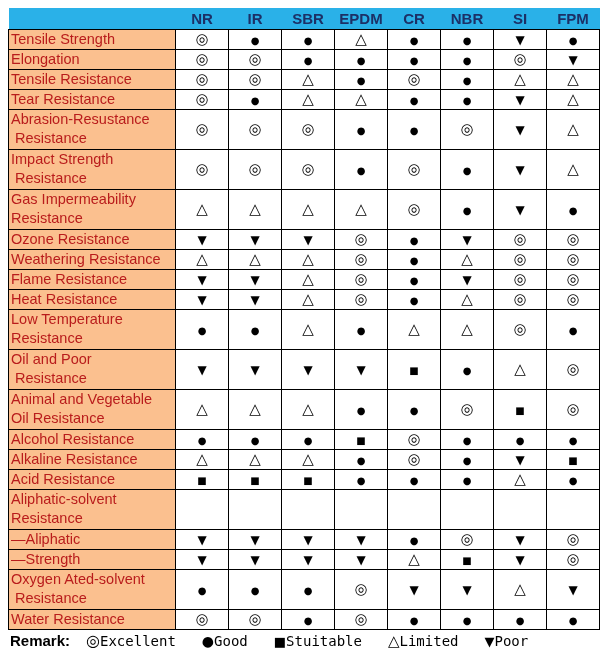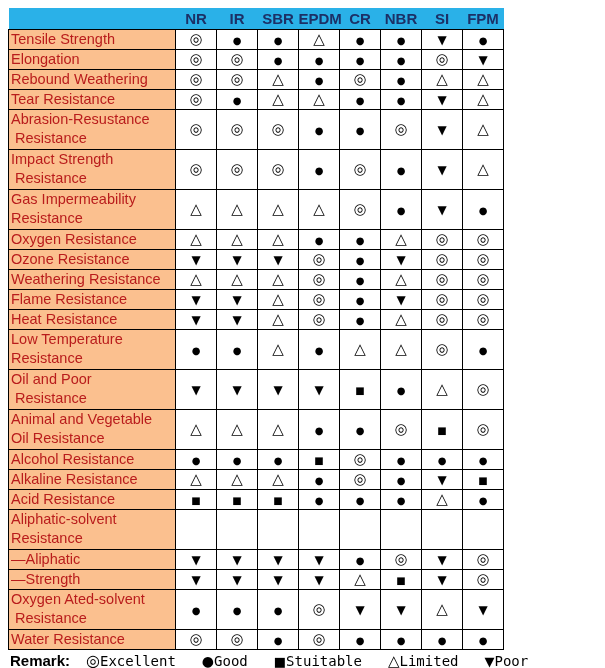--- a/index.html
+++ b/index.html
@@ -7,21 +7,21 @@
     width: 605px; height: 668px;
     background: #ffffff;
     font-family: "Liberation Sans", sans-serif;
     overflow: hidden;
   }
   .page { position: relative; padding: 8px 0 0 8px; }
 
   table.props-table {
     border-collapse: collapse;
     table-layout: fixed;
-    width: 496px;
+    width: 592px;
   }
   
   thead th {
     background: var(--header-bg, #2ab1e8);
     color: var(--header-text, #1c3066);
     font-weight: bold;
     font-size: 15px;
     height: 21px;
     border: none;
     text-align: center;
@@ -125,21 +125,21 @@
           <td><span class="sym sym-excellent">◎</span></td>
           <td><span class="sym sym-good">●</span></td>
           <td><span class="sym sym-good">●</span></td>
           <td><span class="sym sym-good">●</span></td>
           <td><span class="sym sym-good">●</span></td>
           <td><span class="sym sym-excellent">◎</span></td>
           <td><span class="sym sym-poor">▼</span></td>
         </tr>
         <tr class="single">
           <th class="rowlabel">
-            <div>Rebound Weathering</div>
+            <div>Tensile Resistance</div>
           </th>
           <td><span class="sym sym-excellent">◎</span></td>
           <td><span class="sym sym-excellent">◎</span></td>
           <td><span class="sym sym-limited">△</span></td>
           <td><span class="sym sym-good">●</span></td>
           <td><span class="sym sym-excellent">◎</span></td>
           <td><span class="sym sym-good">●</span></td>
           <td><span class="sym sym-limited">△</span></td>
           <td><span class="sym sym-limited">△</span></td>
         </tr>
@@ -190,33 +190,20 @@
             <div>Resistance</div>
           </th>
           <td><span class="sym sym-limited">△</span></td>
           <td><span class="sym sym-limited">△</span></td>
           <td><span class="sym sym-limited">△</span></td>
           <td><span class="sym sym-limited">△</span></td>
           <td><span class="sym sym-excellent">◎</span></td>
           <td><span class="sym sym-good">●</span></td>
           <td><span class="sym sym-poor">▼</span></td>
           <td><span class="sym sym-good">●</span></td>
-        </tr>
-        <tr class="single">
-          <th class="rowlabel">
-            <div>Oxygen Resistance</div>
-          </th>
-          <td><span class="sym sym-limited">△</span></td>
-          <td><span class="sym sym-limited">△</span></td>
-          <td><span class="sym sym-limited">△</span></td>
-          <td><span class="sym sym-good">●</span></td>
-          <td><span class="sym sym-good">●</span></td>
-          <td><span class="sym sym-limited">△</span></td>
-          <td><span class="sym sym-excellent">◎</span></td>
-          <td><span class="sym sym-excellent">◎</span></td>
         </tr>
         <tr class="single">
           <th class="rowlabel">
             <div>Ozone Resistance</div>
           </th>
           <td><span class="sym sym-poor">▼</span></td>
           <td><span class="sym sym-poor">▼</span></td>
           <td><span class="sym sym-poor">▼</span></td>
           <td><span class="sym sym-excellent">◎</span></td>
           <td><span class="sym sym-good">●</span></td>

